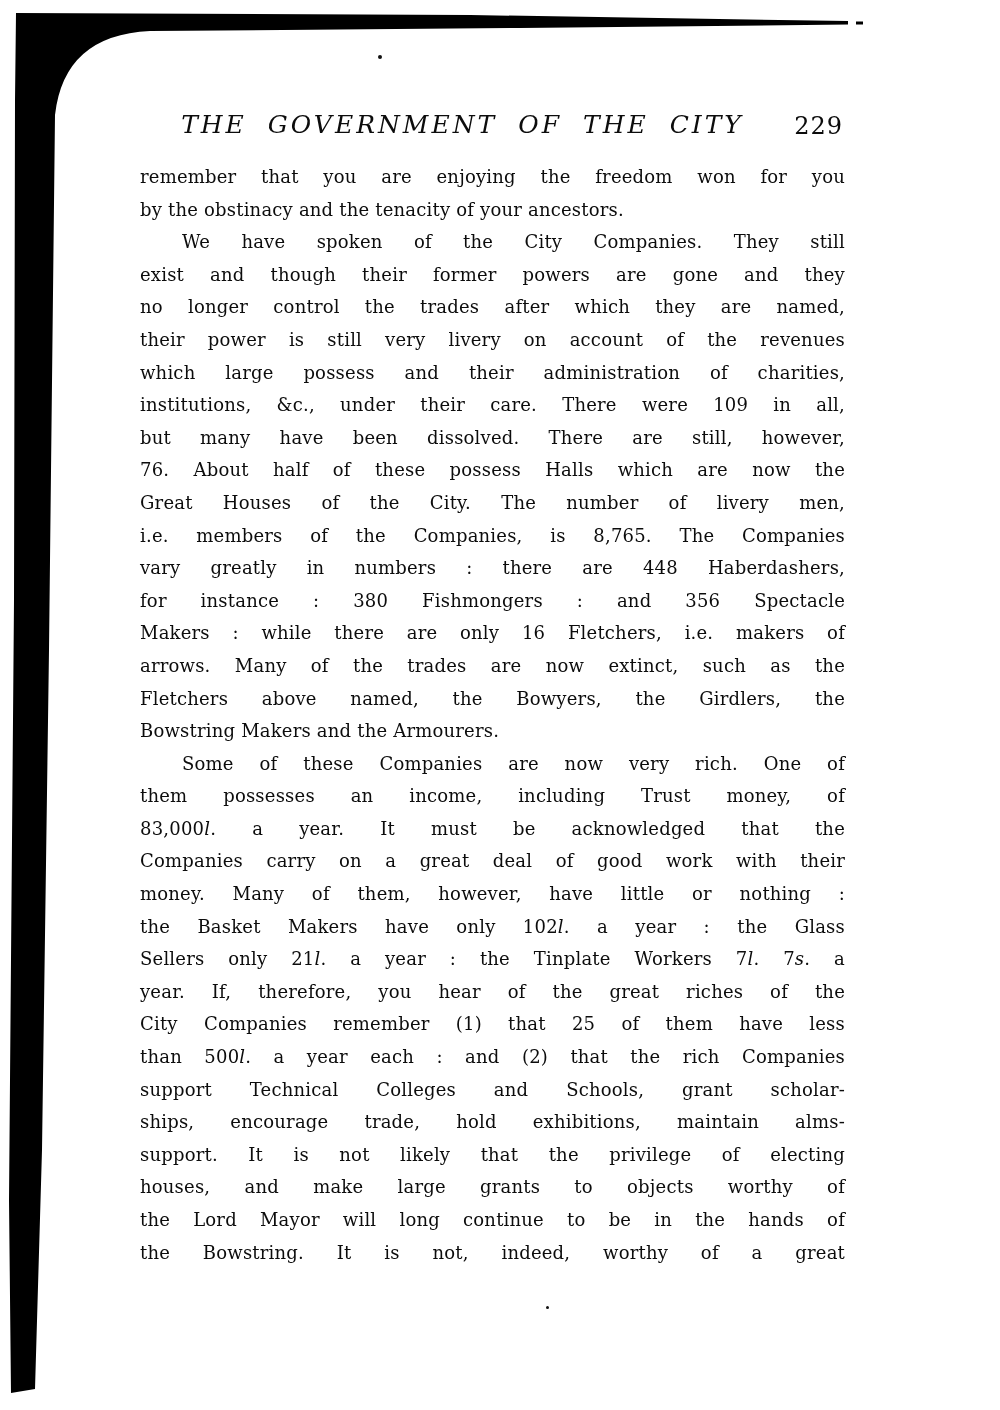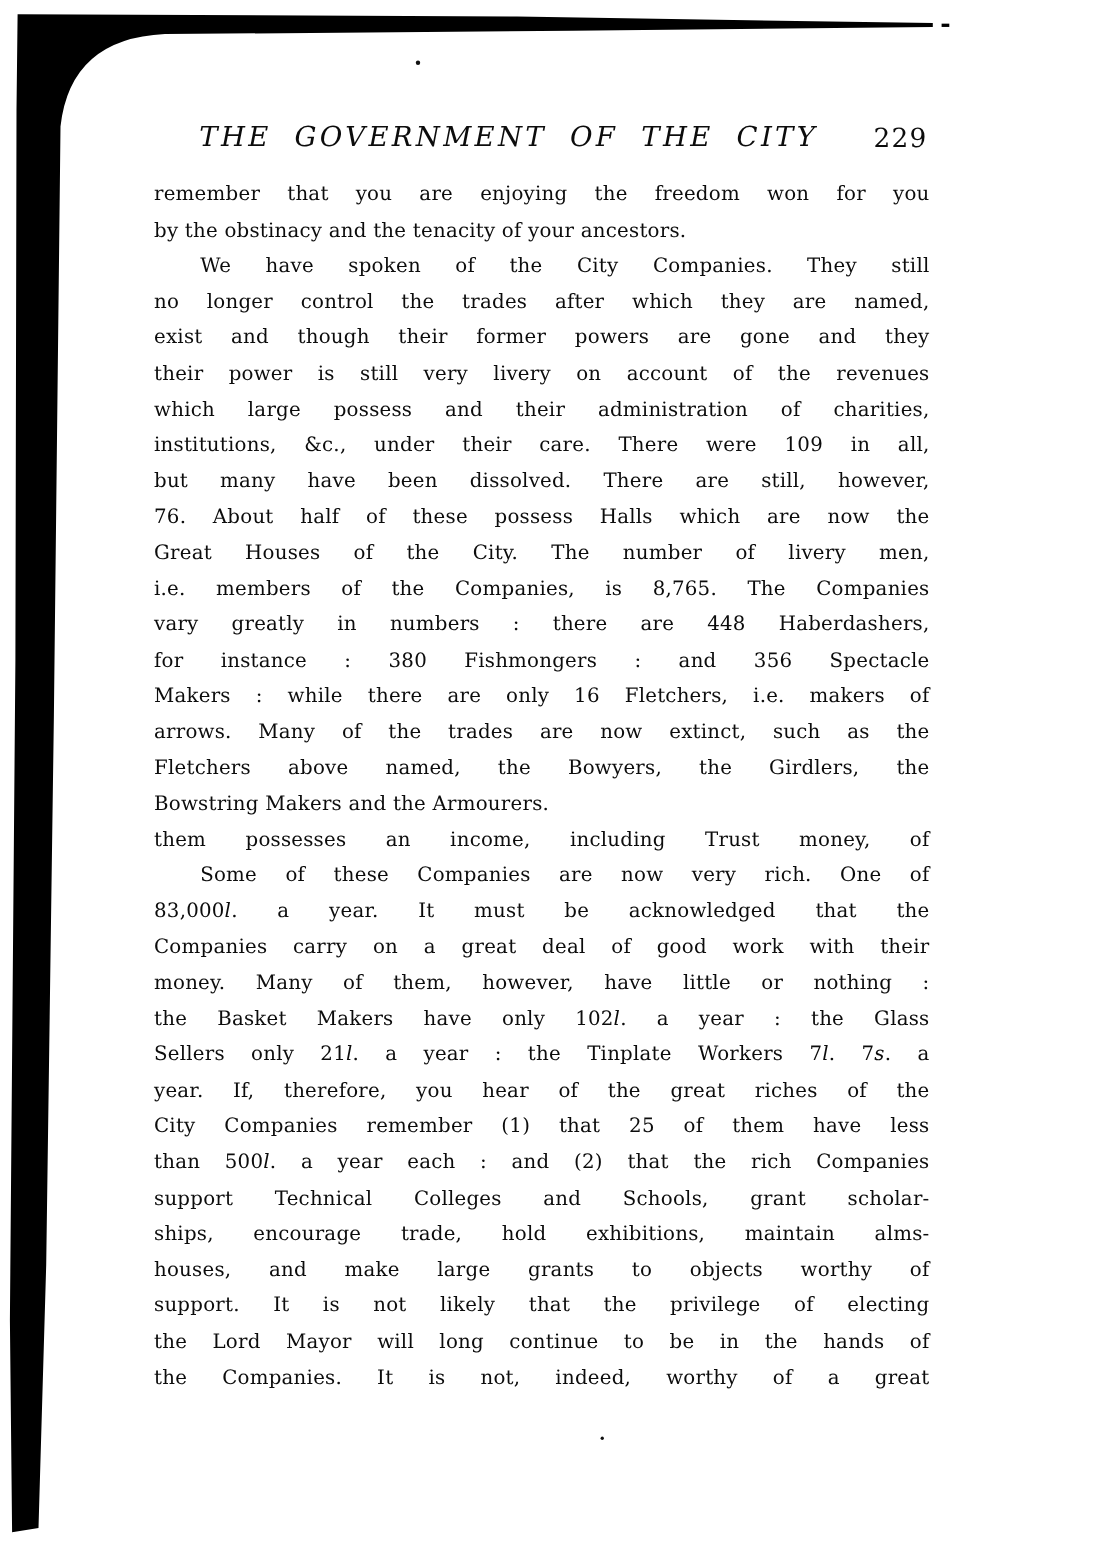--- a/index.html
+++ b/index.html
@@ -115,46 +115,46 @@
 
   <div class="header">
     <div class="running-title">THE GOVERNMENT OF THE CITY</div>
     <div class="page-number">229</div>
   </div>
 
   <div class="body-text" id="body-text">
       <div class="line">remember that you are enjoying the freedom won for you</div>
       <div class="line para-end">by the obstinacy and the tenacity of your ancestors.</div>
       <div class="line indent">We have spoken of the City Companies.  They still</div>
+      <div class="line">exist and though their former powers are gone and they</div>
       <div class="line">no longer control the trades after which they are named,</div>
-      <div class="line">exist and though their former powers are gone and they</div>
       <div class="line">their power is still very livery on account of the revenues</div>
       <div class="line">which large possess and their administration of charities,</div>
       <div class="line">institutions, &amp;c., under their care.  There were 109 in all,</div>
       <div class="line">but many have been dissolved.  There are still, however,</div>
       <div class="line">76.  About half of these possess Halls which are now the</div>
       <div class="line">Great Houses of the City.  The number of livery men,</div>
       <div class="line">i.e. members of the Companies, is 8,765.  The Companies</div>
       <div class="line">vary greatly in numbers : there are 448 Haberdashers,</div>
       <div class="line">for instance : 380 Fishmongers : and 356 Spectacle</div>
       <div class="line">Makers : while there are only 16 Fletchers, i.e. makers of</div>
       <div class="line">arrows.  Many of the trades are now extinct, such as the</div>
       <div class="line">Fletchers above named, the Bowyers, the Girdlers, the</div>
       <div class="line para-end">Bowstring Makers and the Armourers.</div>
+      <div class="line indent">Some of these Companies are now very rich.  One of</div>
       <div class="line">them possesses an income, including Trust money, of</div>
-      <div class="line indent">Some of these Companies are now very rich.  One of</div>
       <div class="line">83,000<i>l</i>. a year.  It must be acknowledged that the</div>
       <div class="line">Companies carry on a great deal of good work with their</div>
       <div class="line">money.  Many of them, however, have little or nothing :</div>
       <div class="line">the Basket Makers have only 102<i>l</i>. a year : the Glass</div>
       <div class="line">Sellers only 21<i>l</i>. a year : the Tinplate Workers 7<i>l</i>. 7<i>s</i>. a</div>
       <div class="line">year.  If, therefore, you hear of the great riches of the</div>
       <div class="line">City Companies remember (1) that 25 of them have less</div>
       <div class="line">than 500<i>l</i>. a year each : and (2) that the rich Companies</div>
       <div class="line">support Technical Colleges and Schools, grant scholar-</div>
       <div class="line">ships, encourage trade, hold exhibitions, maintain alms-</div>
+      <div class="line">support.  It is not likely that the privilege of electing</div>
       <div class="line">houses, and make large grants to objects worthy of</div>
-      <div class="line">support.  It is not likely that the privilege of electing</div>
       <div class="line">the Lord Mayor will long continue to be in the hands of</div>
-      <div class="line">the Companies.  It is not, indeed, worthy of a great</div>
+      <div class="line">the Bowstring.  It is not, indeed, worthy of a great</div>
     </div>
 
 </div>
 
 </body></html>

